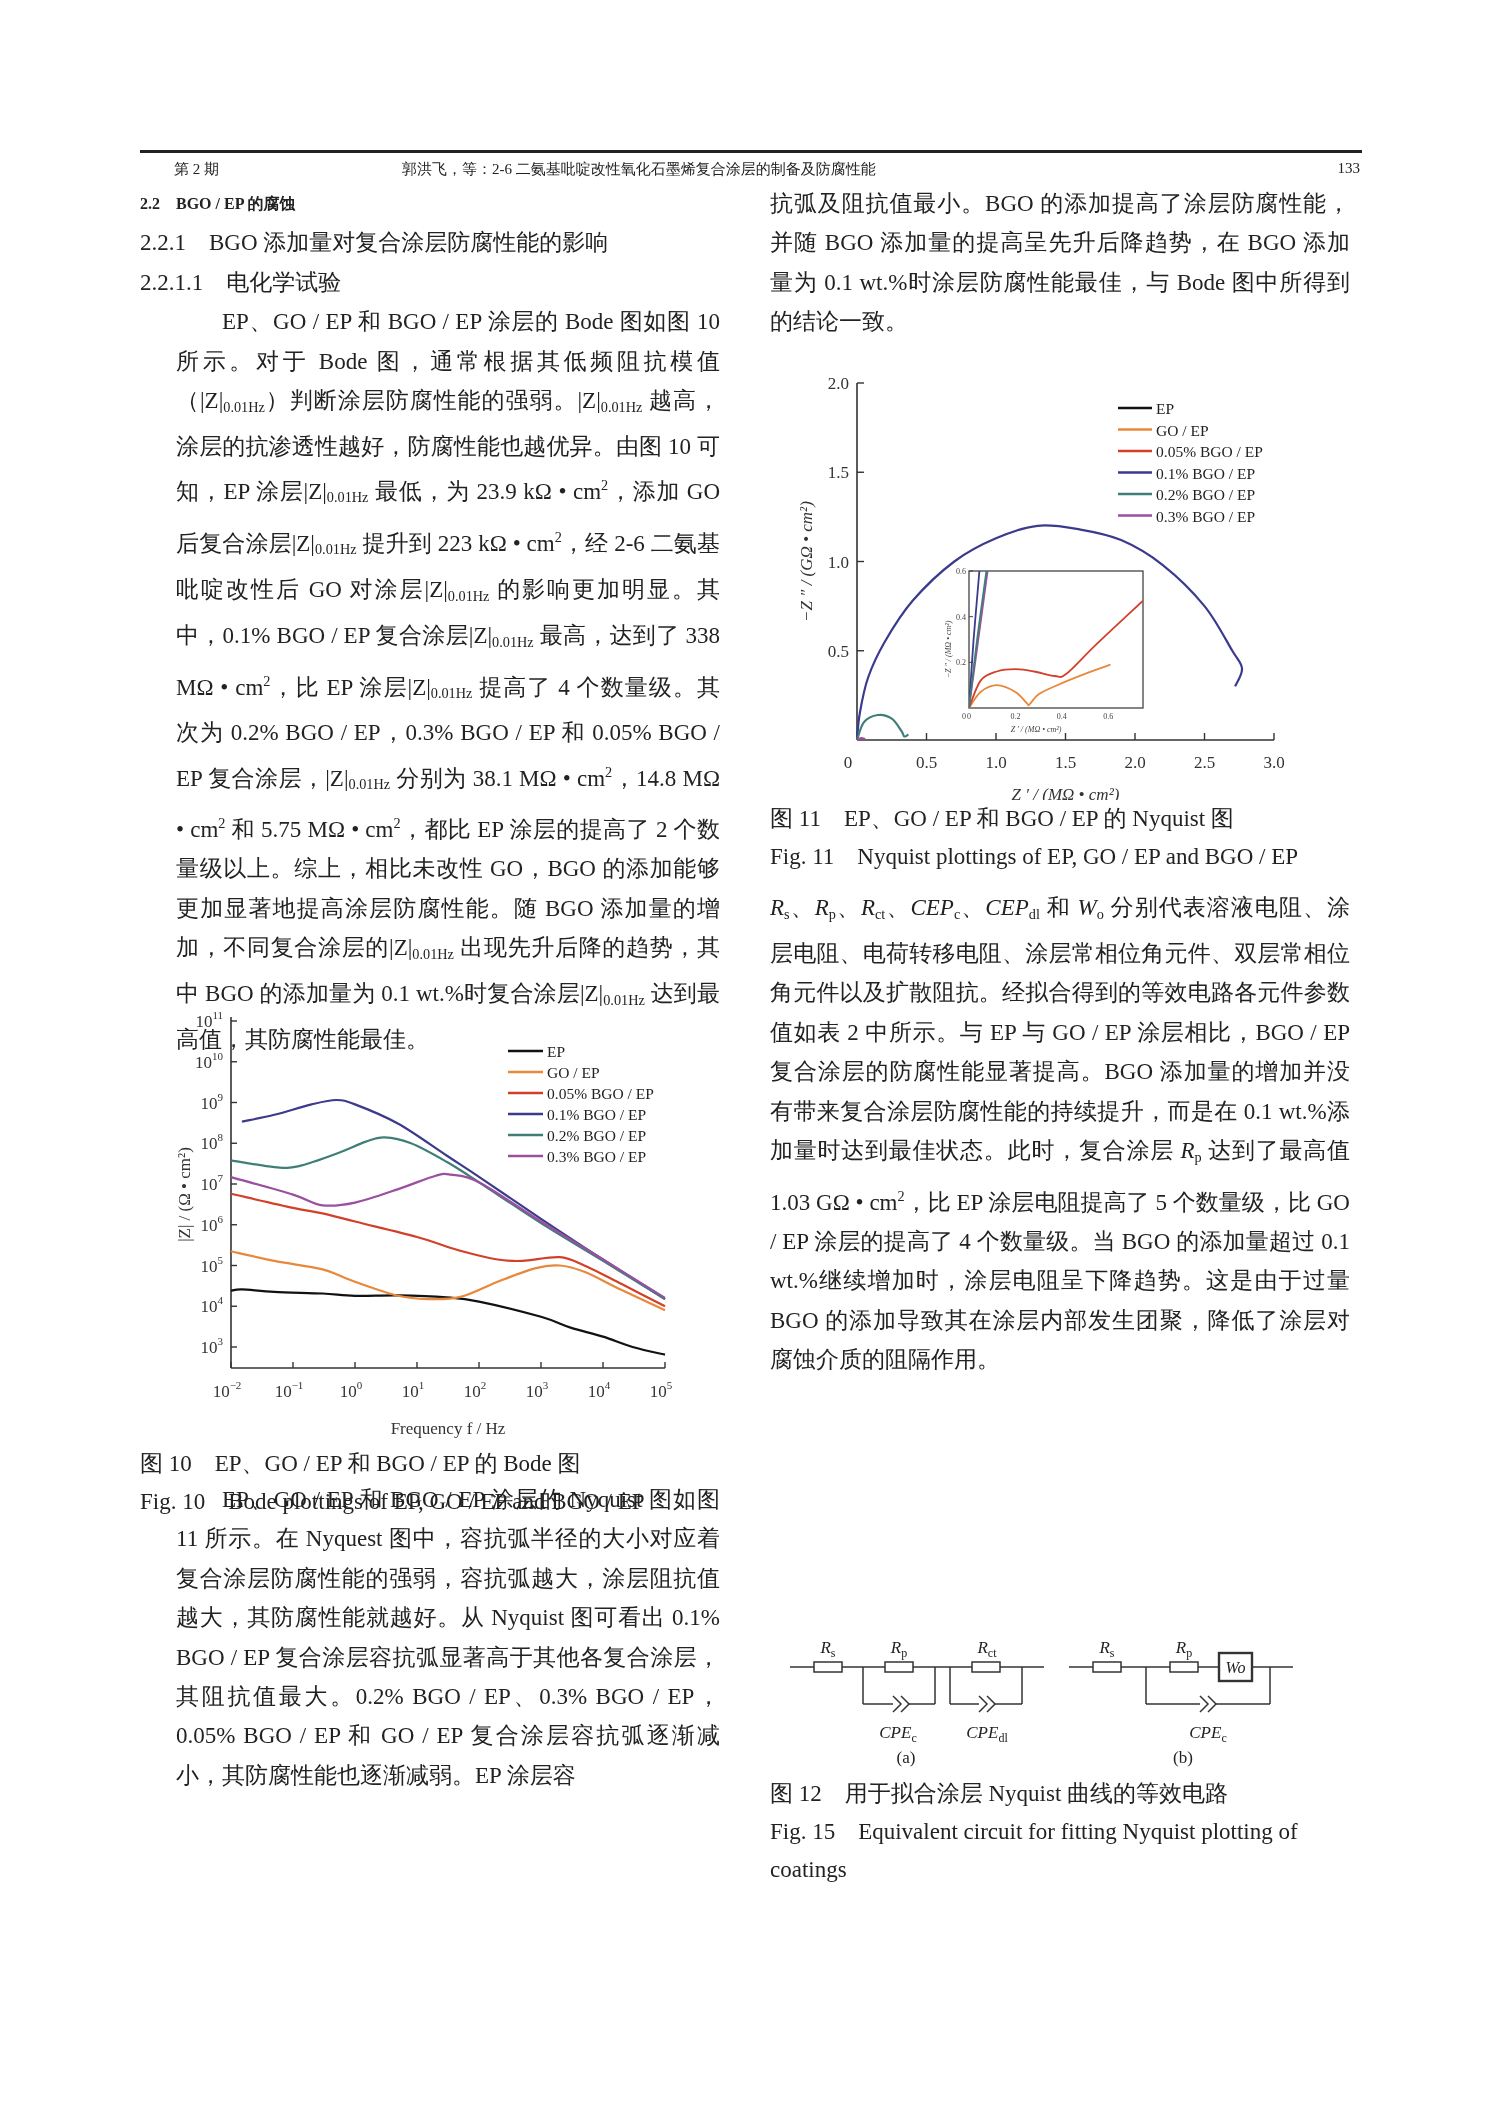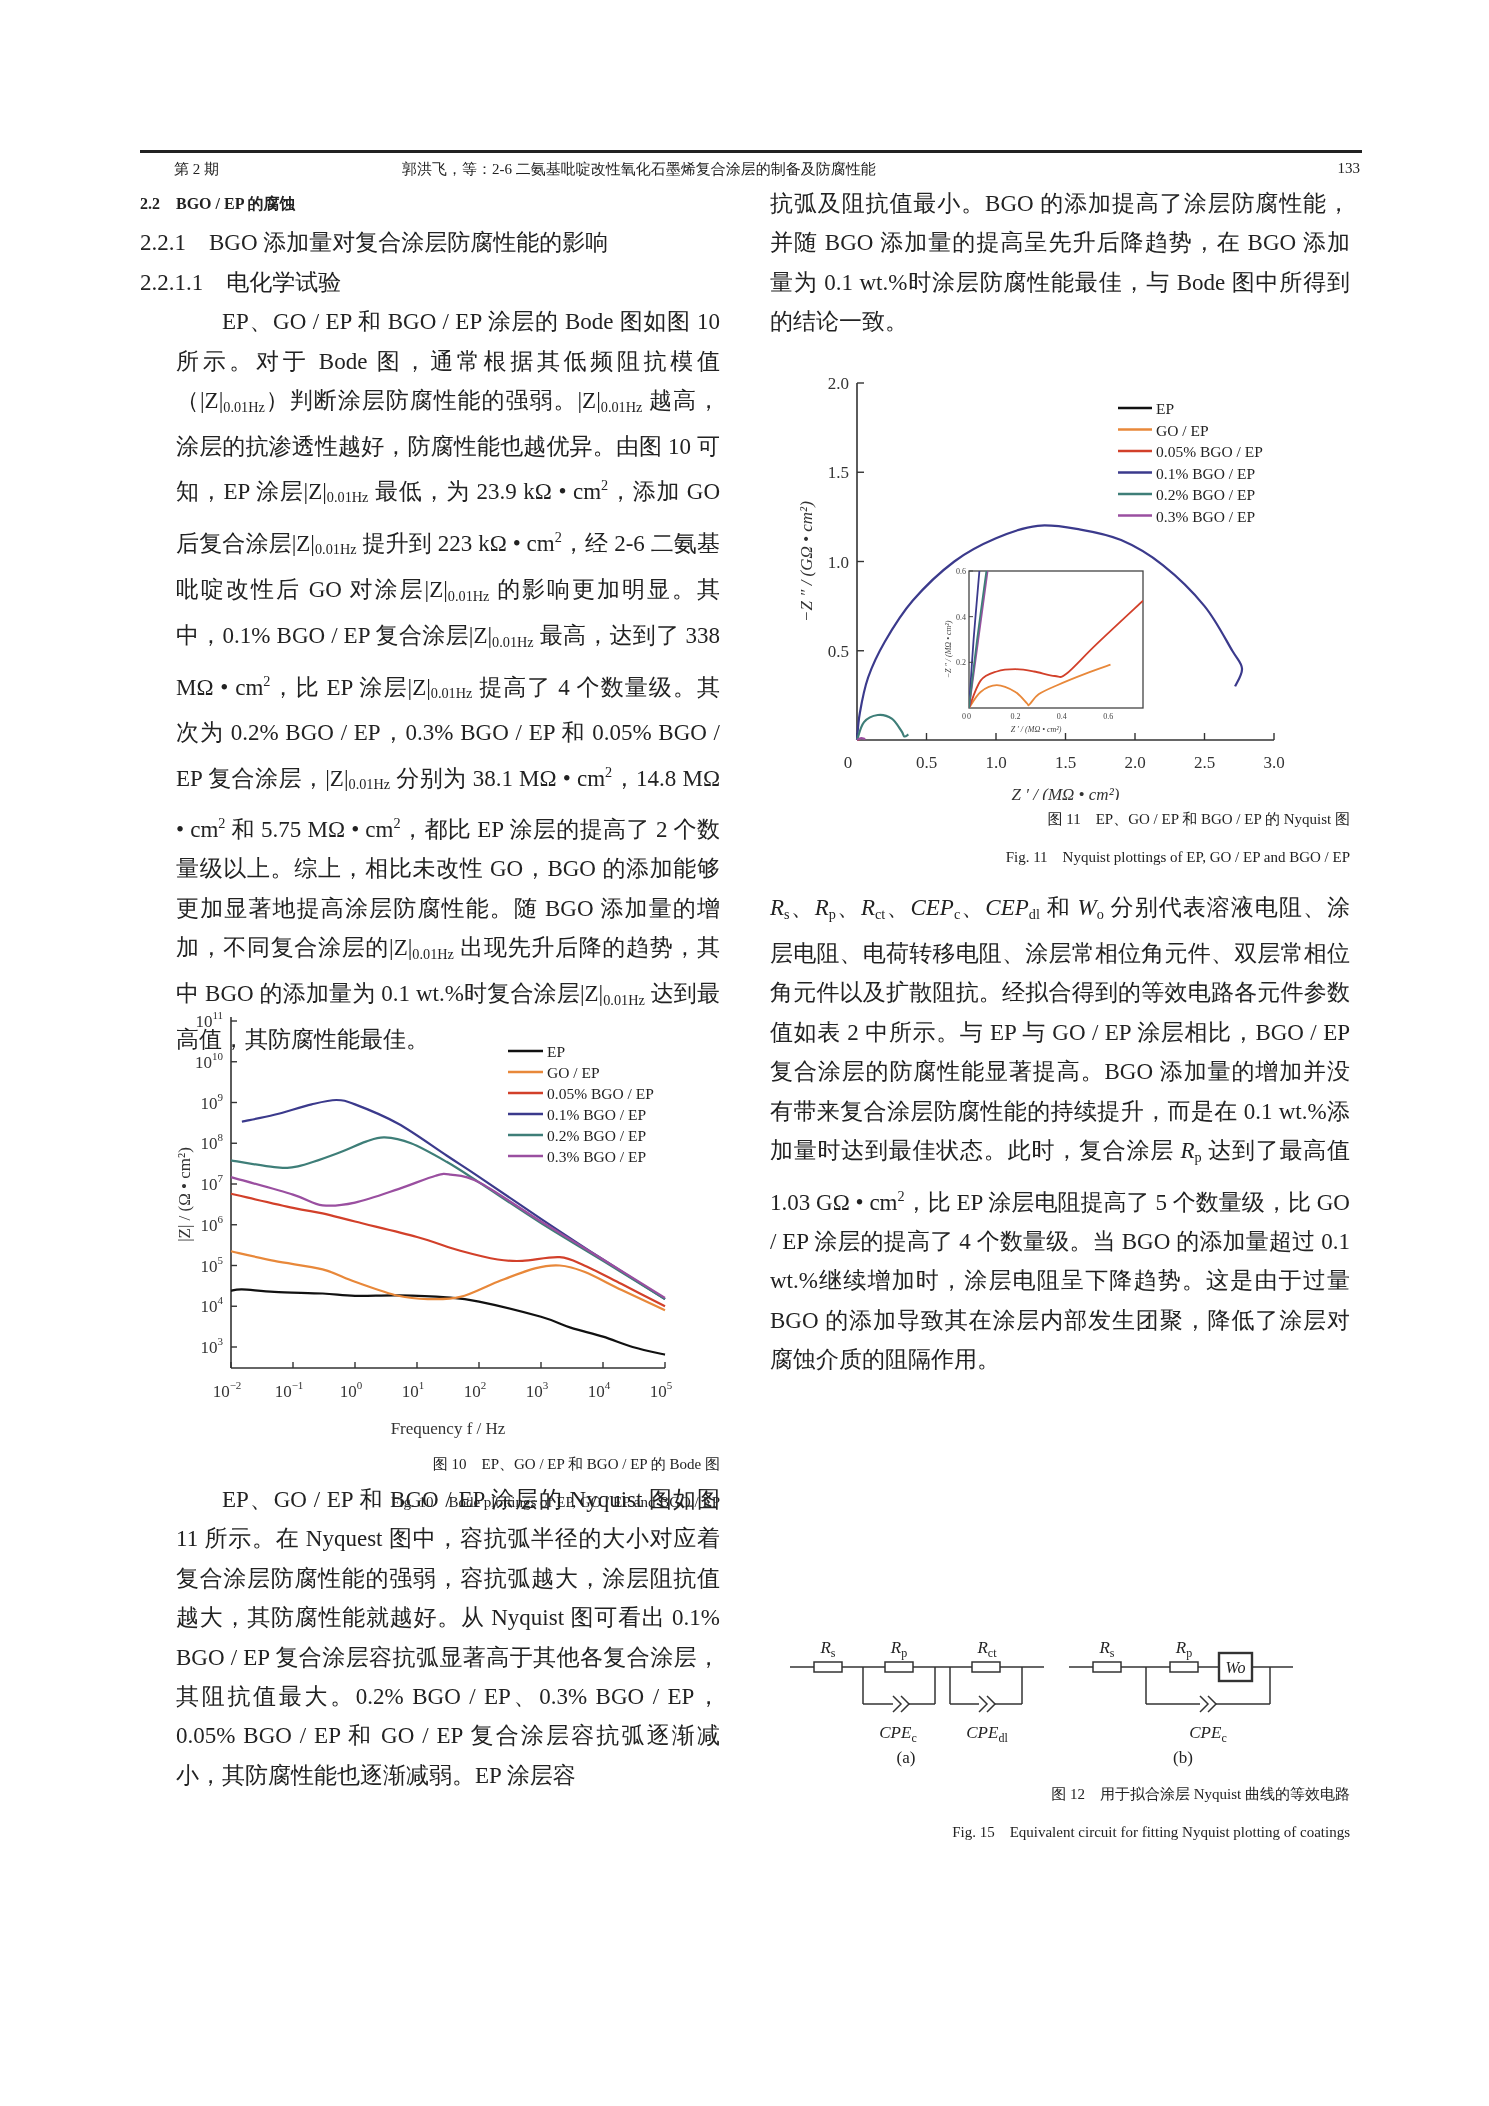--- a/index.html
+++ b/index.html
@@ -5,21 +5,21 @@
   html,body{margin:0;padding:0;background:#fff;}
   body{width:1489px;height:2106px;position:relative;overflow:hidden;color:#222;
        font-family:"Liberation Serif","DejaVu Serif",serif;}
   .hdr{position:absolute;left:156px;top:118px;width:1222px;height:32px;font-size:15px;margin-top:38px;}
   .hdr span{position:absolute;top:4px;}
   .hdr-rule{position:absolute;left:140px;top:150px;width:1222px;height:0;border-top:3px solid #222;}
   .col{position:absolute;font-size:23px;line-height:39.4px;text-align:justify;}
   .col p{margin:0;}
   .col .ind{text-indent:2em;margin-left:36px;}
   .h1{font-weight:bold;font-size:16px;}
-  .cap{position:absolute;text-align:right;font-size:15px;line-height:38px;}
+  .cap{position:absolute;text-align:left;font-size:23px;line-height:38px;}
   sub{font-size:0.62em;vertical-align:-0.25em;}
   sup{font-size:0.62em;}
   svg text{font-family:"Liberation Serif","DejaVu Serif",serif;}
 </style>
 </head>
 <body>
 
 <div class="hdr">
   <span style="left:18px">第 2 期</span>
   <span style="left:246px">郭洪飞，等：2-6 二氨基吡啶改性氧化石墨烯复合涂层的制备及防腐性能</span>

